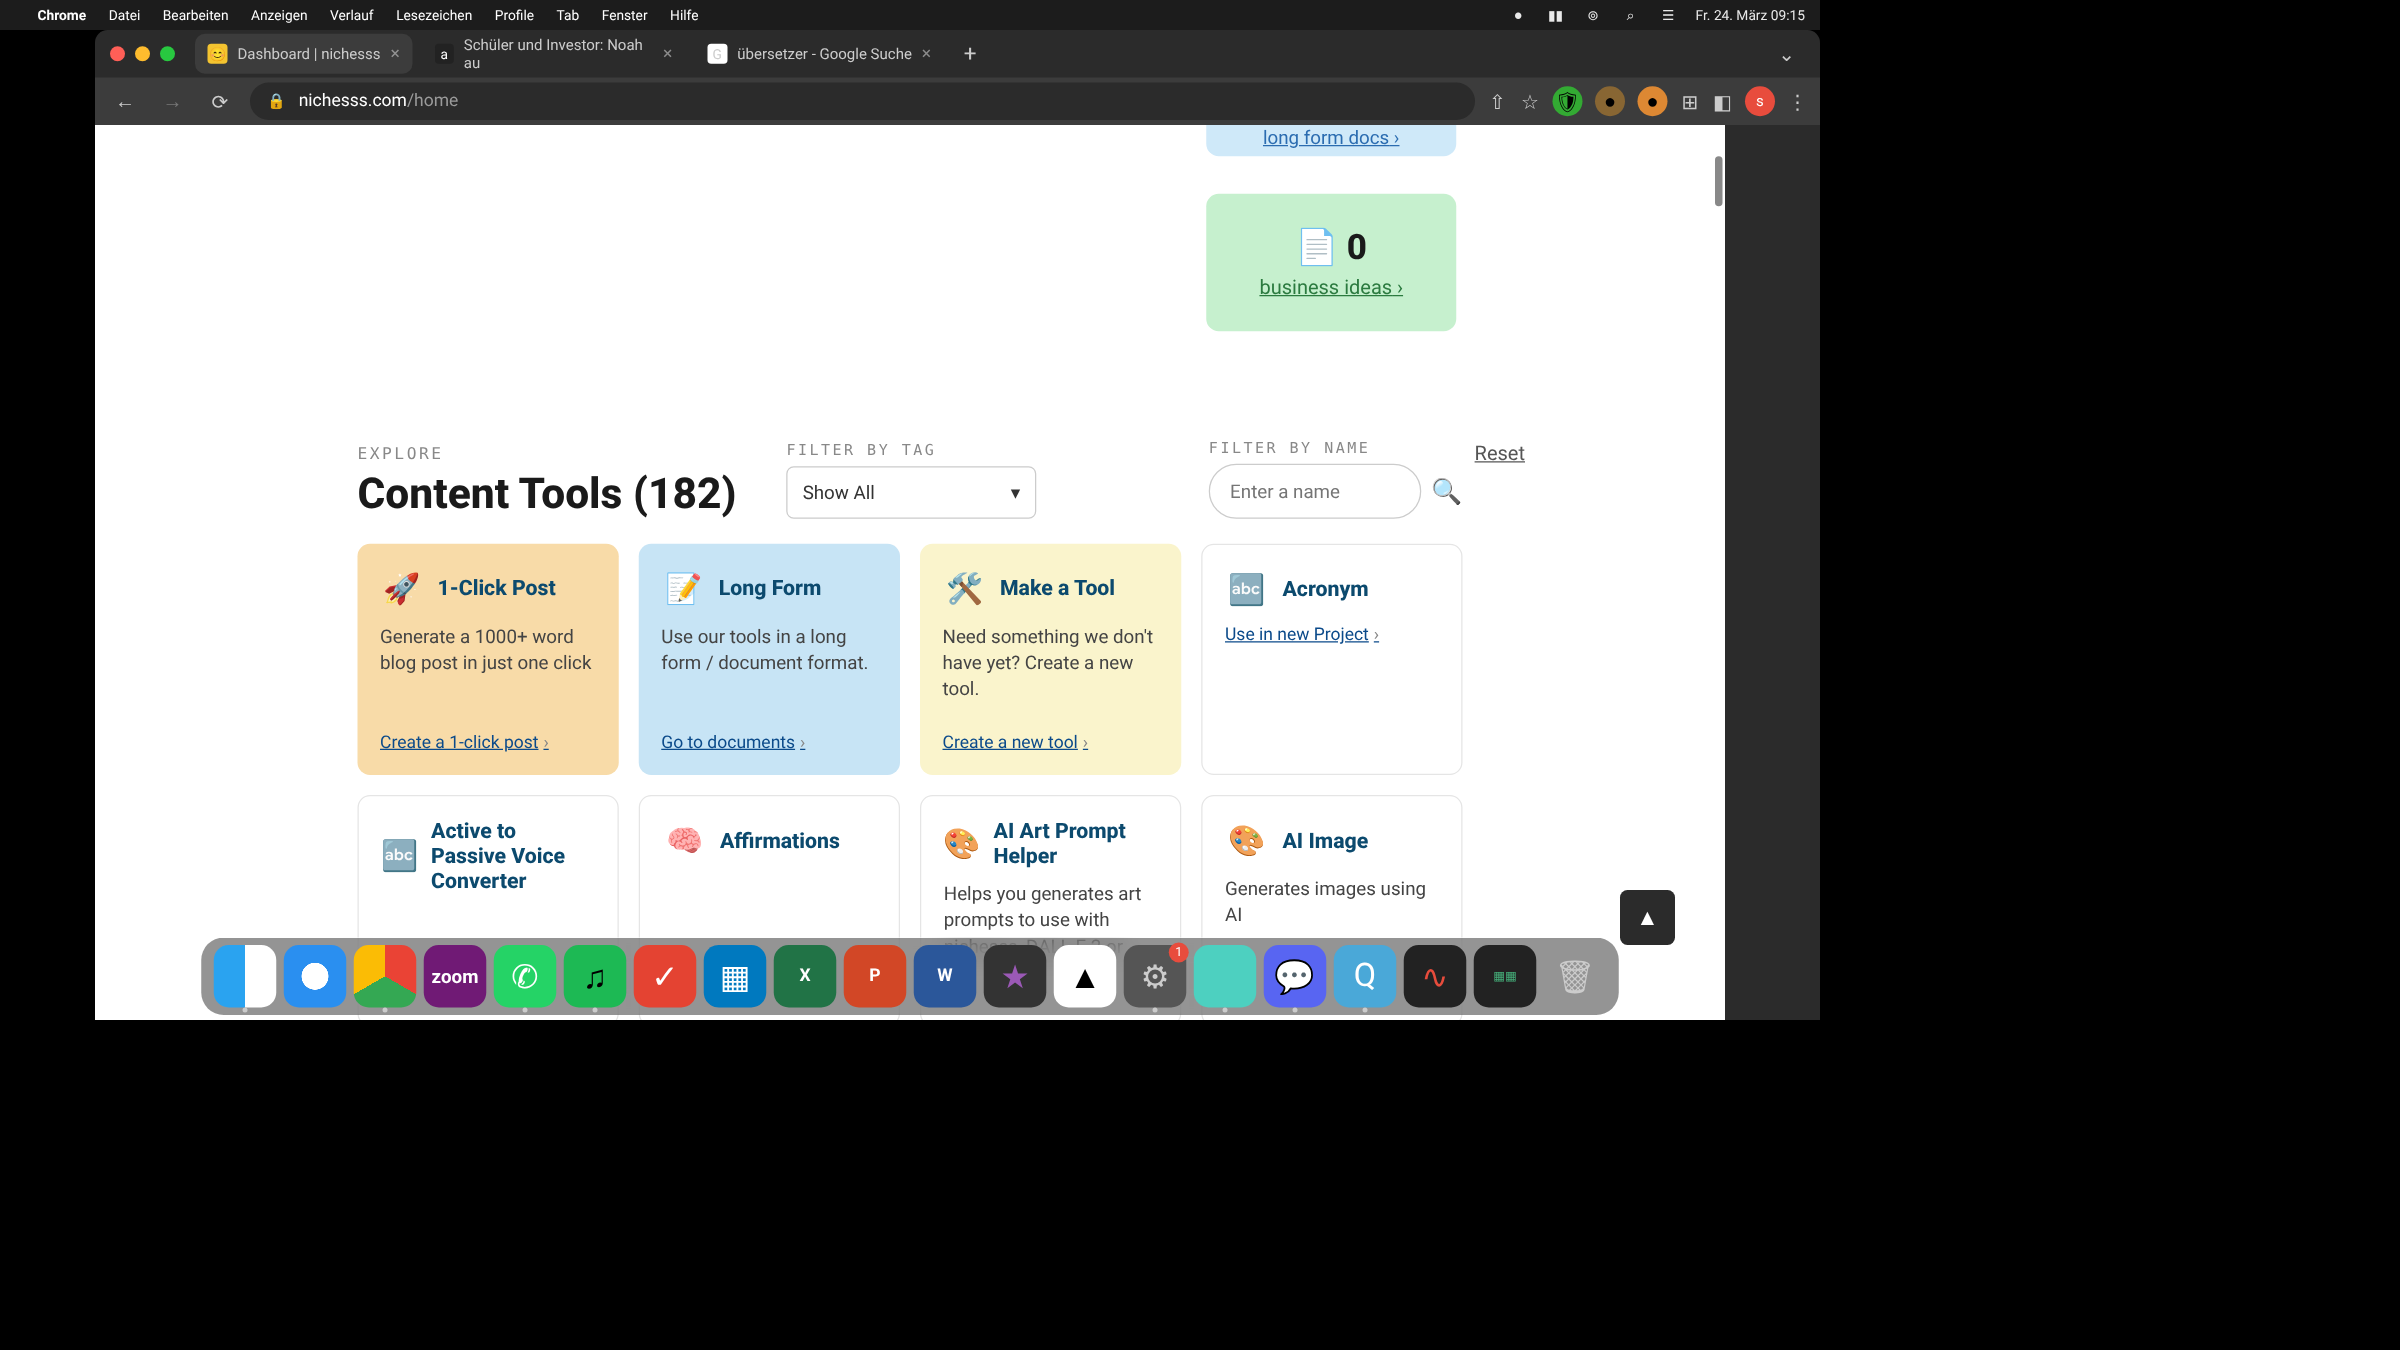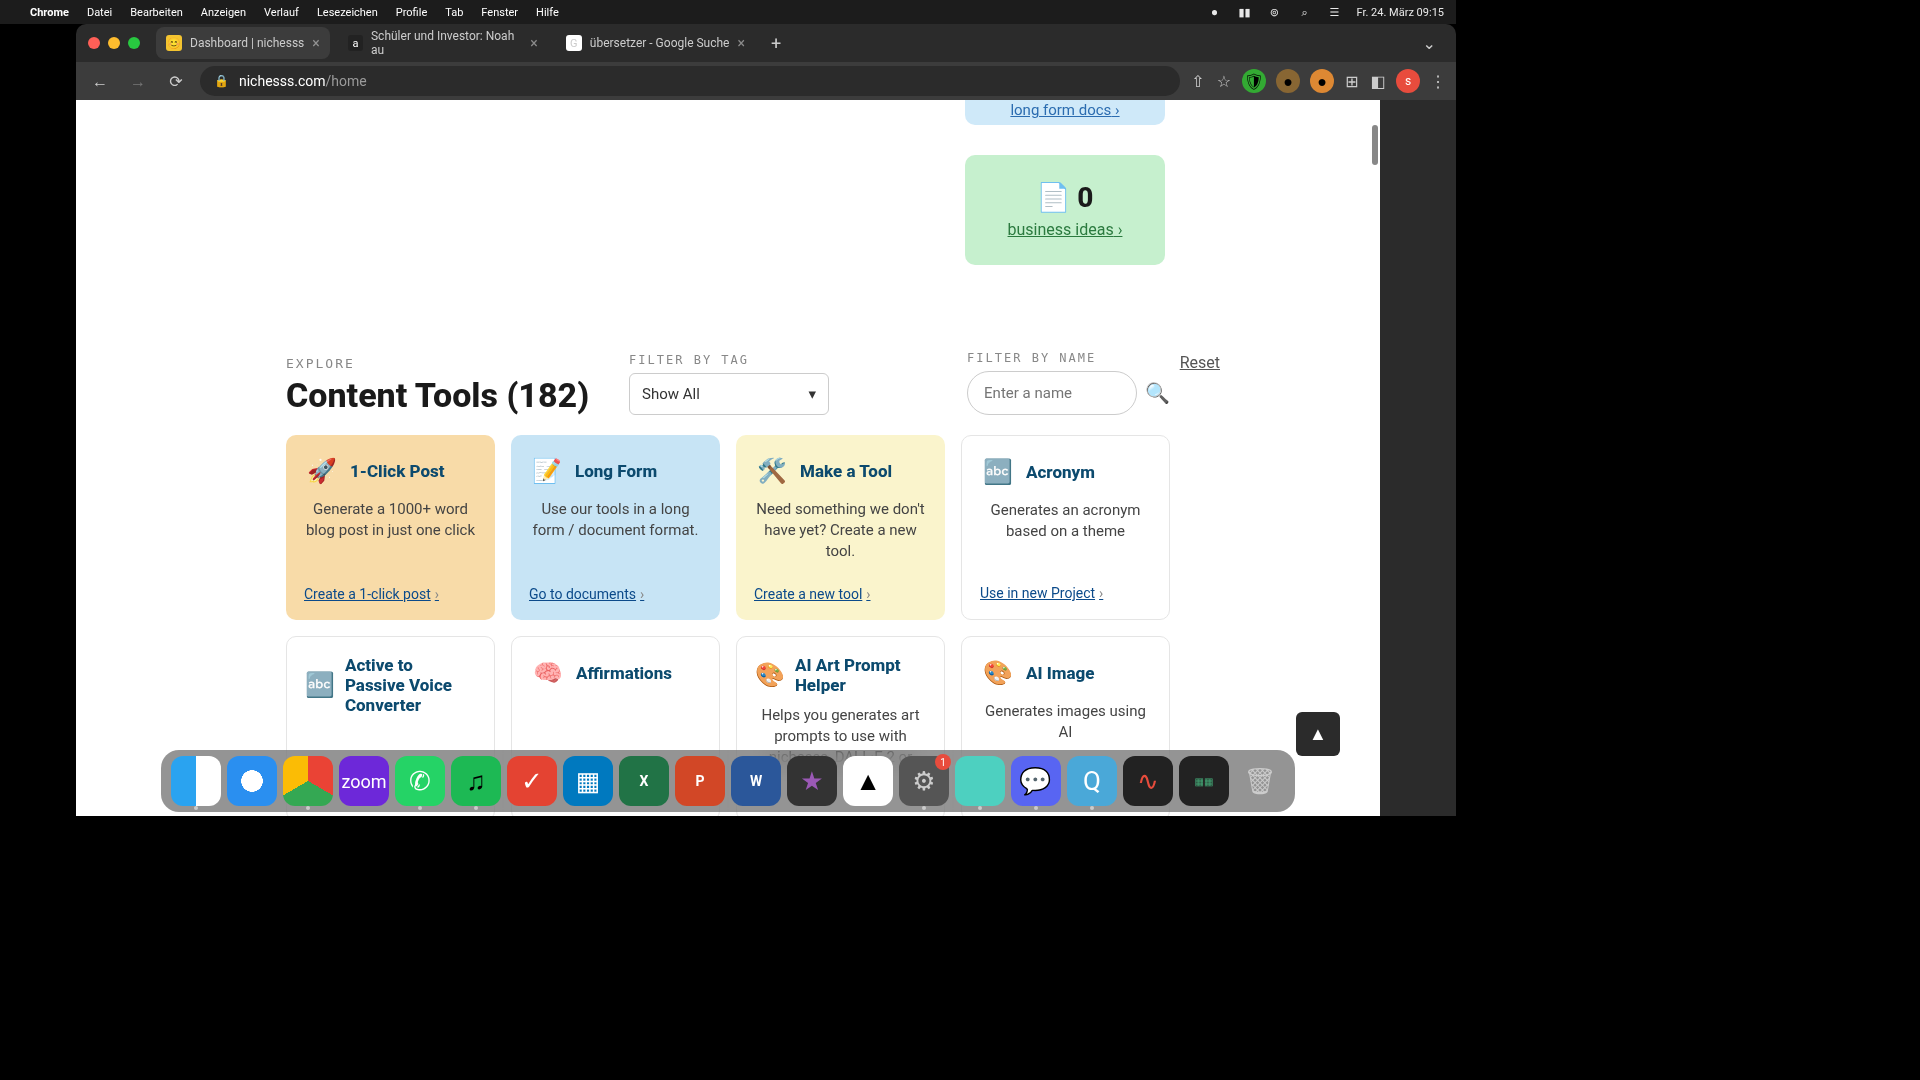--- a/index.html
+++ b/index.html
@@ -63,39 +63,39 @@
 
 .grid { display:grid; grid-template-columns: repeat(4, 1fr); gap: 16px; }
 .card { border-radius: 10px; padding: 18px; min-height: 185px; display:flex; flex-direction:column; gap:10px; }
 .card.white { background:#fff; border:1px solid #e5e5e5; }
 .card.orange { background:#f8dba8; }
 .card.blue { background:#c7e4f5; }
 .card.yellow { background:#faf4cc; }
 .card-head { display:flex; align-items:center; gap:10px; }
 .card-icon { width:36px; height:36px; display:flex; align-items:center; justify-content:center; font-size:24px; }
 .card-title { font-weight:800; font-size:17px; color:#0c4a6e; }
-.card-desc { font-size:15px; color:#444; line-height:1.4; flex:1;text-align:center; }
+.card-desc { font-size:15px; color:#444; line-height:1.4; flex:1; }
 .card-link { font-size:14px; color:#0b4a8a; text-decoration:underline; display:flex; align-items:center; gap:4px; }
 .card-link .chev { color:#888; text-decoration:none; }
 
 
 .scrolltop { position:absolute; right:40px; bottom:60px; width:44px; height:44px; background:#2b2b2b; border-radius:6px; display:flex; align-items:center; justify-content:center; color:#fff; font-size:18px; }
 
 
 .scrollhint { position:absolute; right:2px; top:25px; width:6px; height:40px; background:#888; border-radius:3px; }
 
 
 .dock { position: absolute; bottom: 4px; left: 50%; transform: translateX(-50%); height: 62px; background: rgba(60,60,60,0.55); backdrop-filter: blur(10px); border-radius: 18px; display:flex; align-items:center; padding: 0 10px; gap: 6px; }
 .dockicon { width: 50px; height: 50px; border-radius: 12px; display:flex; align-items:center; justify-content:center; font-size:26px; position:relative; }
 .dockicon .dot-ind { position:absolute; bottom:-4px; width:4px; height:4px; background:#ccc; border-radius:50%; }
 .dockicon .badge { position:absolute; top:-2px; right:-2px; width:16px; height:16px; background:#e84c3d; border-radius:50%; color:#fff; font-size:10px; display:flex; align-items:center; justify-content:center; }
 .di-finder { background: linear-gradient(90deg,#2aa3f0 50%,#fff 50%); }
 .di-safari { background: radial-gradient(circle,#fff 30%,#2a8ff0 31%); }
 .di-chrome { background: conic-gradient(#ea4335 0 120deg,#34a853 120deg 240deg,#fbbc05 240deg 360deg); }
-.di-zoom { background:#6d28d9; color:#fff; font-size:18px; font-weight:normal; }
+.di-zoom { background:#701a75; color:#fff; font-size:15px; font-weight:bold; }
 .di-whatsapp { background:#25d366; color:#fff; }
 .di-spotify { background:#1db954; color:#000; }
 .di-todoist { background:#e44332; color:#fff; }
 .di-trello { background:#0079bf; color:#fff; }
 .di-excel { background:#217346; color:#fff; font-size:14px; font-weight:bold; }
 .di-ppt { background:#d24726; color:#fff; font-size:14px; font-weight:bold; }
 .di-word { background:#2b579a; color:#fff; font-size:14px; font-weight:bold; }
 .di-imovie { background:#333; color:#9b59b6; }
 .di-drive { background:#fff; }
 .di-settings { background:#555; color:#ccc; }
@@ -239,21 +239,20 @@
       <div class="card-title">Make a Tool</div>
     </div>
     <div class="card-desc">Need something we don't have yet? Create a new tool.</div>
     <a class="card-link">Create a new tool <span class="chev">›</span></a>
   </div>
         <div class="card white">
     <div class="card-head">
       <div class="card-icon">🔤</div>
       <div class="card-title">Acronym</div>
     </div>
-    <div class="card-desc">Generates an acronym based on a theme</div>
     <a class="card-link">Use in new Project <span class="chev">›</span></a>
   </div>
         <div class="card white">
     <div class="card-head">
       <div class="card-icon">🔤</div>
       <div class="card-title">Active to Passive Voice Converter</div>
     </div>
 
   </div>
         <div class="card white">

